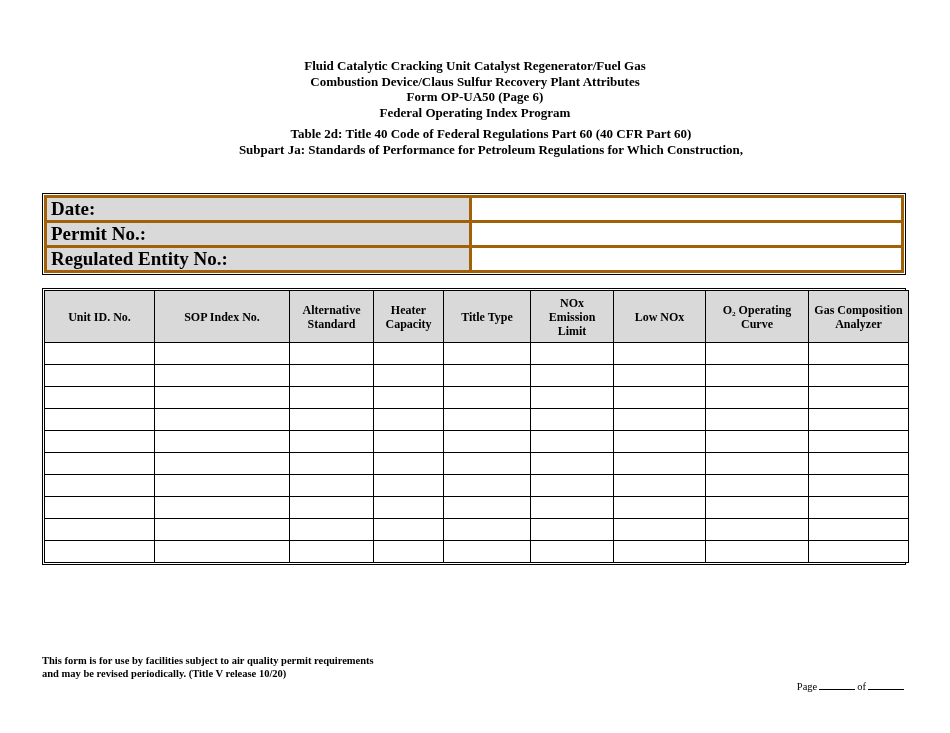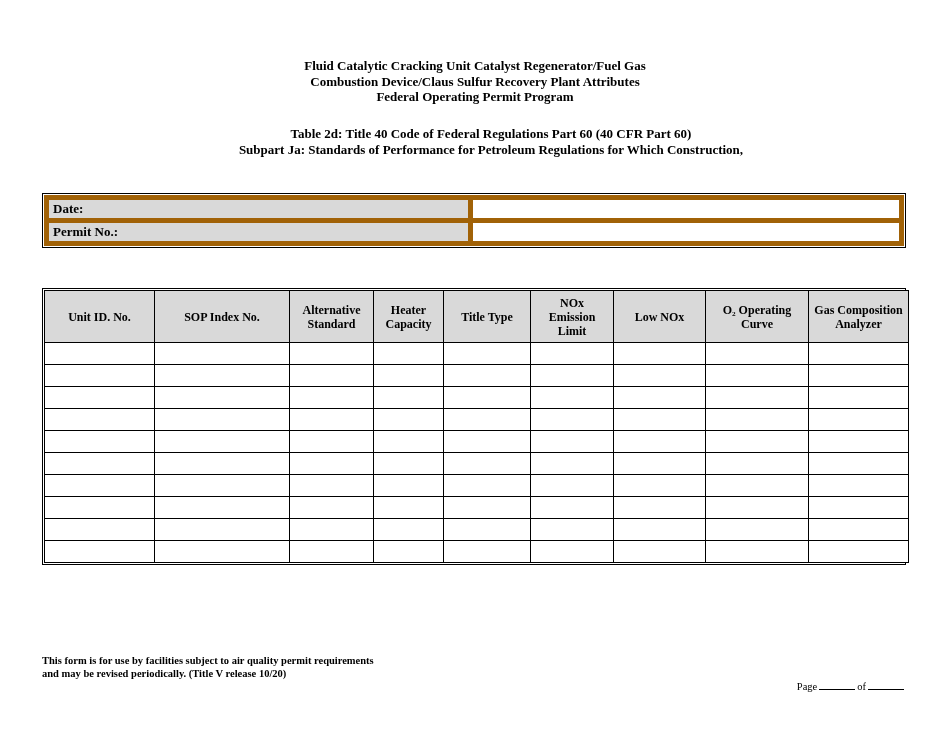--- a/index.html
+++ b/index.html
@@ -38,23 +38,23 @@
     left: 42px;
     width: 864px;
     border: 1px solid #000;
     padding: 1px;
     background: #fff;
   }
   .info-wrap { top: 193px; }
   .main-wrap { top: 288px; }
   table { width: 100%; border-collapse: collapse; table-layout: fixed; }
   .info-table td {
-    border: 5px solid #a16207;
+    border: 3px solid #a16207;
     height: 23px;
-    font-size: 13px;
+    font-size: 19px;
     vertical-align: middle;
   }
   .info-label {
     width: 49.6%;
     background: #d9d9d9;
     font-weight: bold;
     padding-left: 4px;
   }
   .info-value { background: #ffffff; }
   .main-table th {
@@ -96,37 +96,42 @@
     margin: 0 2px;
     vertical-align: baseline;
   }
 </style>
 </head>
 <body>
 
 <div class="title-block">
   <div>Fluid Catalytic Cracking Unit Catalyst Regenerator/Fuel Gas</div>
   <div>Combustion Device/Claus Sulfur Recovery Plant Attributes</div>
-  <div>Federal Operating Permit Program</div>
+  <div>Form OP-UA50 (Page 6)</div>
+  <div>Federal Operating Index Program</div>
 </div>
 
 <div class="subtitle-block">
   <div>Table 2d:  Title 40 Code of Federal Regulations Part 60 (40 CFR Part 60)</div>
   <div>Subpart Ja:  Standards of Performance for Petroleum Regulations for Which Construction,</div>
 </div>
 
 <div class="tbl-wrap info-wrap">
   <table class="info-table">
     <tbody>
       <tr>
         <td class="info-label">Date:</td>
         <td class="info-value"></td>
       </tr>
       <tr>
         <td class="info-label">Permit No.:</td>
+        <td class="info-value"></td>
+      </tr>
+      <tr>
+        <td class="info-label">Regulated Entity No.:</td>
         <td class="info-value"></td>
       </tr>
     </tbody>
   </table>
 </div>
 
 <div class="tbl-wrap main-wrap">
   <table class="main-table">
     <colgroup>
       <col style="width:110px">

